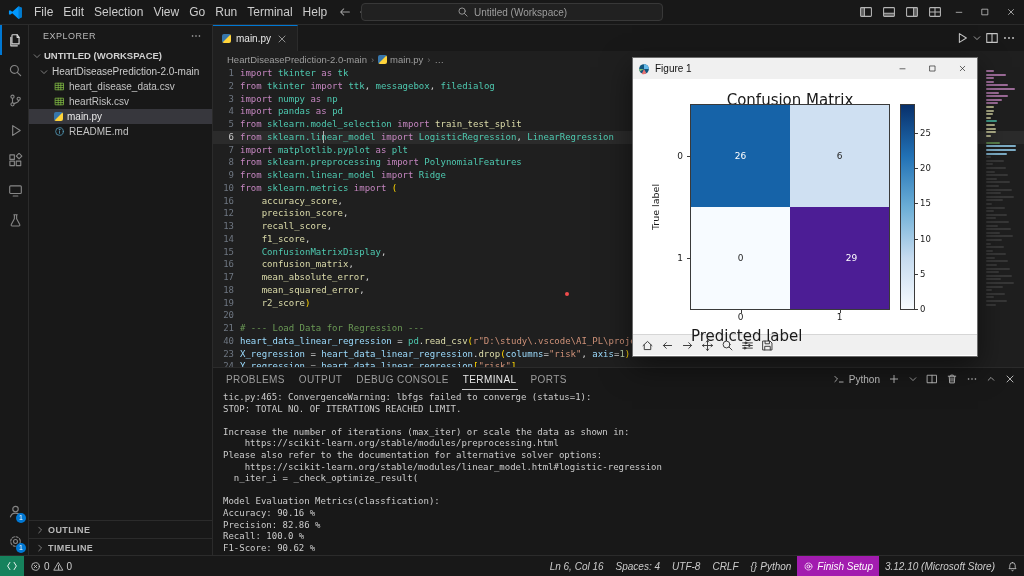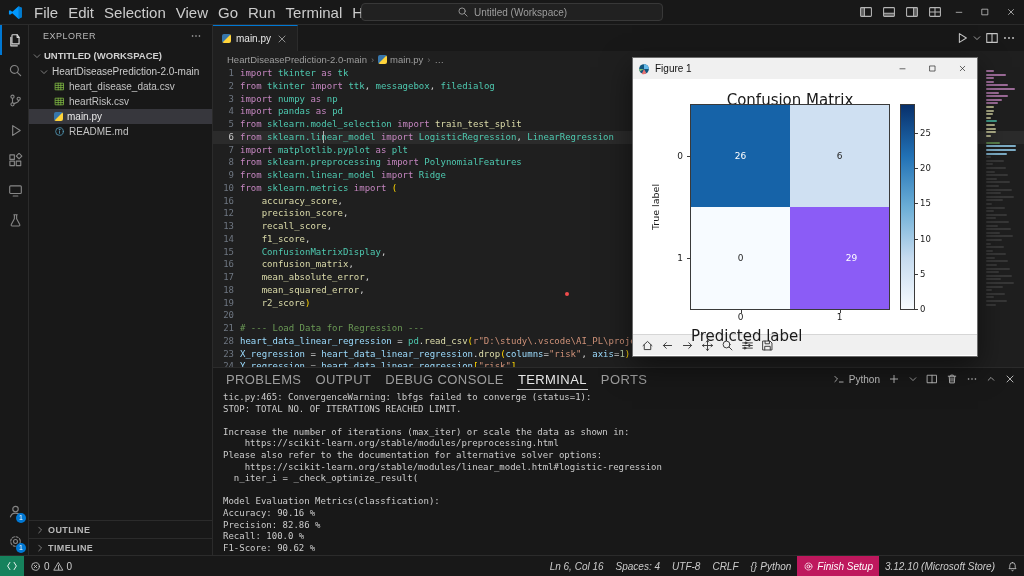--- a/index.html
+++ b/index.html
@@ -7,21 +7,21 @@
           font-family:"Liberation Sans",sans-serif;color:#cccccc;font-size:10px;}
   .icon{display:inline-flex;align-items:center;justify-content:center;width:14px;height:14px;flex:none;}
   .icon svg{width:100%;height:100%;}
   .s11{width:11px;height:11px}.s12{width:12px;height:12px}.s10{width:10px;height:10px}
 
   
   .titlebar{position:absolute;top:0;left:0;right:0;height:24px;background:#181818;border-bottom:1px solid #2b2b2b;
             display:flex;align-items:center;z-index:5;}
   .logo{width:15px;height:15px;margin:0 6px 0 8px;}
   .menus{display:flex;align-items:center;}
-  .menu-item{padding:0 5px;font-size:15px;color:#cccccc;cursor:default;}
+  .menu-item{padding:0 5px;font-size:12px;color:#cccccc;cursor:default;}
   .nav{color:#9d9d9d;margin-left:6px;}
   .search-box{position:absolute;left:50%;top:3px;transform:translateX(-50%);width:300px;height:16px;
               background:#212121;border:1px solid #383838;border-radius:4px;display:flex;align-items:center;
               justify-content:center;gap:5px;color:#9d9d9d;font-size:10px;}
   .tb-right{position:absolute;right:0;top:0;height:24px;display:flex;align-items:center;}
   .tb-icon{width:23px;height:24px;display:flex;align-items:center;justify-content:center;color:#b5b5b5;}
   .tb-icon svg{width:14px;height:14px;}
   .wc{width:26px;height:24px;display:flex;align-items:center;justify-content:center;color:#cccccc;}
   .wc svg{width:10px;height:10px;}
 
@@ -70,36 +70,36 @@
   .tok-v{color:#9CDCFE}.tok-s{color:#CE9178}.tok-cm{color:#6A9955}.tok-n{color:#B5CEA8}
   .tok-p{color:#d4d4d4}.tok-b{color:#ffd700}
   .cursor{position:absolute;left:110px;top:64px;width:1px;height:12px;background:#aeafad;}
   .err-dot{position:absolute;left:352px;top:225px;width:4px;height:4px;border-radius:50%;background:#f14c4c;}
   .minimap{position:absolute;top:3px;right:2px;width:36px;z-index:1;}
   .mm-bar{height:2px;margin-bottom:1.6px;border-radius:1px;}
 
   
   .panel{position:absolute;left:0;right:0;bottom:0;height:188px;background:#181818;border-top:1px solid #2b2b2b;}
   .panel-header{height:22px;display:flex;align-items:center;padding:0 8px 0 6px;}
-  .panel-tab{font-size:13px;letter-spacing:.4px;color:#9d9d9d;padding:0 7px;height:100%;display:flex;align-items:center;position:relative;}
+  .panel-tab{font-size:10px;letter-spacing:.4px;color:#9d9d9d;padding:0 7px;height:100%;display:flex;align-items:center;position:relative;}
   .panel-tab.active{color:#e7e7e7;}
   .panel-tab.active::after{content:"";position:absolute;left:6px;right:6px;bottom:0;height:1px;background:#cccccc;}
   .panel-right{margin-left:auto;display:flex;align-items:center;gap:8px;color:#c5c5c5;font-size:10px;}
   .shell-label{display:flex;align-items:center;gap:4px;}
   .terminal{position:absolute;top:24px;left:10px;right:8px;bottom:2px;font-family:"DejaVu Sans Mono",monospace;
             font-size:9px;color:#cccccc;}
   .t-line{height:11.6px;line-height:11.6px;white-space:pre;}
 
   
   .statusbar{position:absolute;left:0;right:0;bottom:0;height:20px;background:#181818;border-top:1px solid #2b2b2b;
              display:flex;align-items:center;font-size:10px;color:#cccccc;z-index:6;}
   .sb-remote{width:24px;height:100%;background:#16825d;color:#fff;display:flex;align-items:center;justify-content:center;}
   .sb-item{display:flex;align-items:center;gap:3px;padding:0 6px;height:100%;}
   .sb-right{margin-left:auto;display:flex;height:100%;align-items:center;font-style:italic;}
-  .sb-item.highlight{background:#be185d;color:#ffffff;}
+  .sb-item.highlight{background:#a21caf;color:#ffffff;}
 
   
   .figure{position:absolute;left:632px;top:57px;width:344px;height:298px;background:#ffffff;border:1px solid #6b6b6b;
           box-shadow:0 10px 28px rgba(0,0,0,.5);z-index:10;}
   .fig-titlebar{height:21px;background:#f0f0f0;display:flex;align-items:center;font-size:10px;color:#111;}
   .fig-titlebar .mpl{margin:0 5px;}
   .fig-controls{margin-left:auto;display:flex;height:100%;}
   .fc{width:30px;height:100%;display:flex;align-items:center;justify-content:center;color:#222;}
   .fc svg{width:9px;height:9px;}
   .fig-canvas{position:relative;height:255px;background:#fff;font-family:"DejaVu Sans",sans-serif;color:#1a1a1a;}
@@ -437,21 +437,21 @@
           <div class="code-row"><span class="ln">12</span><span class="ct"><span class="tok-f">    precision_score</span><span class="tok-p">,</span></span></div>
           <div class="code-row"><span class="ln">13</span><span class="ct"><span class="tok-f">    recall_score</span><span class="tok-p">,</span></span></div>
           <div class="code-row"><span class="ln">14</span><span class="ct"><span class="tok-f">    f1_score</span><span class="tok-p">,</span></span></div>
           <div class="code-row"><span class="ln">15</span><span class="ct"><span class="tok-c">    ConfusionMatrixDisplay</span><span class="tok-p">,</span></span></div>
           <div class="code-row"><span class="ln">16</span><span class="ct"><span class="tok-f">    confusion_matrix</span><span class="tok-p">,</span></span></div>
           <div class="code-row"><span class="ln">17</span><span class="ct"><span class="tok-f">    mean_absolute_error</span><span class="tok-p">,</span></span></div>
           <div class="code-row"><span class="ln">18</span><span class="ct"><span class="tok-f">    mean_squared_error</span><span class="tok-p">,</span></span></div>
           <div class="code-row"><span class="ln">19</span><span class="ct"><span class="tok-f">    r2_score</span><span class="tok-b">)</span></span></div>
           <div class="code-row"><span class="ln">20</span><span class="ct"></span></div>
           <div class="code-row"><span class="ln">21</span><span class="ct"><span class="tok-cm"># --- Load Data for Regression ---</span></span></div>
-          <div class="code-row"><span class="ln">28</span><span class="ct"><span class="tok-v">heart_data_linear_regression</span><span class="tok-p"> = </span><span class="tok-m">pd</span><span class="tok-p">.</span><span class="tok-f">read_csv</span><span class="tok-b">(</span><span class="tok-s">r"D:\study\.vscode\AI_PL\projec</span></span></div>
+          <div class="code-row"><span class="ln">40</span><span class="ct"><span class="tok-v">heart_data_linear_regression</span><span class="tok-p"> = </span><span class="tok-m">pd</span><span class="tok-p">.</span><span class="tok-f">read_csv</span><span class="tok-b">(</span><span class="tok-s">r"D:\study\.vscode\AI_PL\projec</span></span></div>
           <div class="code-row"><span class="ln">23</span><span class="ct"><span class="tok-v">X_regression</span><span class="tok-p"> = </span><span class="tok-v">heart_data_linear_regression</span><span class="tok-p">.</span><span class="tok-f">drop</span><span class="tok-b">(</span><span class="tok-v">columns</span><span class="tok-p">=</span><span class="tok-s">"risk"</span><span class="tok-p">, </span><span class="tok-v">axis</span><span class="tok-p">=</span><span class="tok-n">1</span><span class="tok-b">)</span></span></div>
           <div class="code-row"><span class="ln">24</span><span class="ct"><span class="tok-v">Y_regression</span><span class="tok-p"> = </span><span class="tok-v">heart_data_linear_regression</span><span class="tok-b">[</span><span class="tok-s">"risk"</span><span class="tok-b">]</span></span></div>
         </div>
       <div class="cursor"></div>
       <div class="err-dot"></div>
       <div class="minimap">
           <div class="mm-bar" style="width: 8.4px; background: rgb(197, 134, 192); opacity: 0.75;"></div>
           <div class="mm-bar" style="width: 19.74px; background: rgb(197, 134, 192); opacity: 0.75;"></div>
           <div class="mm-bar" style="width: 7.56px; background: rgb(197, 134, 192); opacity: 0.75;"></div>
           <div class="mm-bar" style="width: 7.98px; background: rgb(197, 134, 192); opacity: 0.75;"></div>
@@ -681,21 +681,21 @@
           </span>
       </div>
     </div>
     <div class="fig-canvas">
       <div class="fig-title-text">Confusion Matrix</div>
       <div class="ylab">True label</div>
       <div class="cm-grid">
           <div class="cm-cell" style="background: rgb(22, 99, 168); color: rgb(255, 255, 255);">26</div>
           <div class="cm-cell" style="background: rgb(207, 224, 242); color: rgb(38, 38, 38);">6</div>
           <div class="cm-cell" style="background: rgb(247, 251, 255); color: rgb(38, 38, 38);">0</div>
-          <div class="cm-cell" style="background: #8b5cf6; color: rgb(255, 255, 255); padding-left: 24px;">29</div>
+          <div class="cm-cell" style="background: #4c1d95; color: rgb(255, 255, 255); padding-left: 24px;">29</div>
         </div>
       <div class="cbar"></div>
       <div class="xlab">Predicted label</div>
     <span class="cm-tick" style="left: 42px; width: 10px; top: 72px;">0</span>
         <span class="cm-mark" style="left: 54px; top: 77px; width: 4px; height: 1px;"></span>
         <span class="cm-tick" style="left: 42px; width: 10px; top: 174px;">1</span>
         <span class="cm-mark" style="left: 54px; top: 179px; width: 4px; height: 1px;"></span>
         <span class="cm-tick" style="left: 102.5px; width: 10px; top: 233px;">0</span>
         <span class="cm-mark" style="left: 107.5px; top: 230px; width: 1px; height: 4px;"></span>
         <span class="cm-tick" style="left: 201.5px; width: 10px; top: 233px;">1</span>

